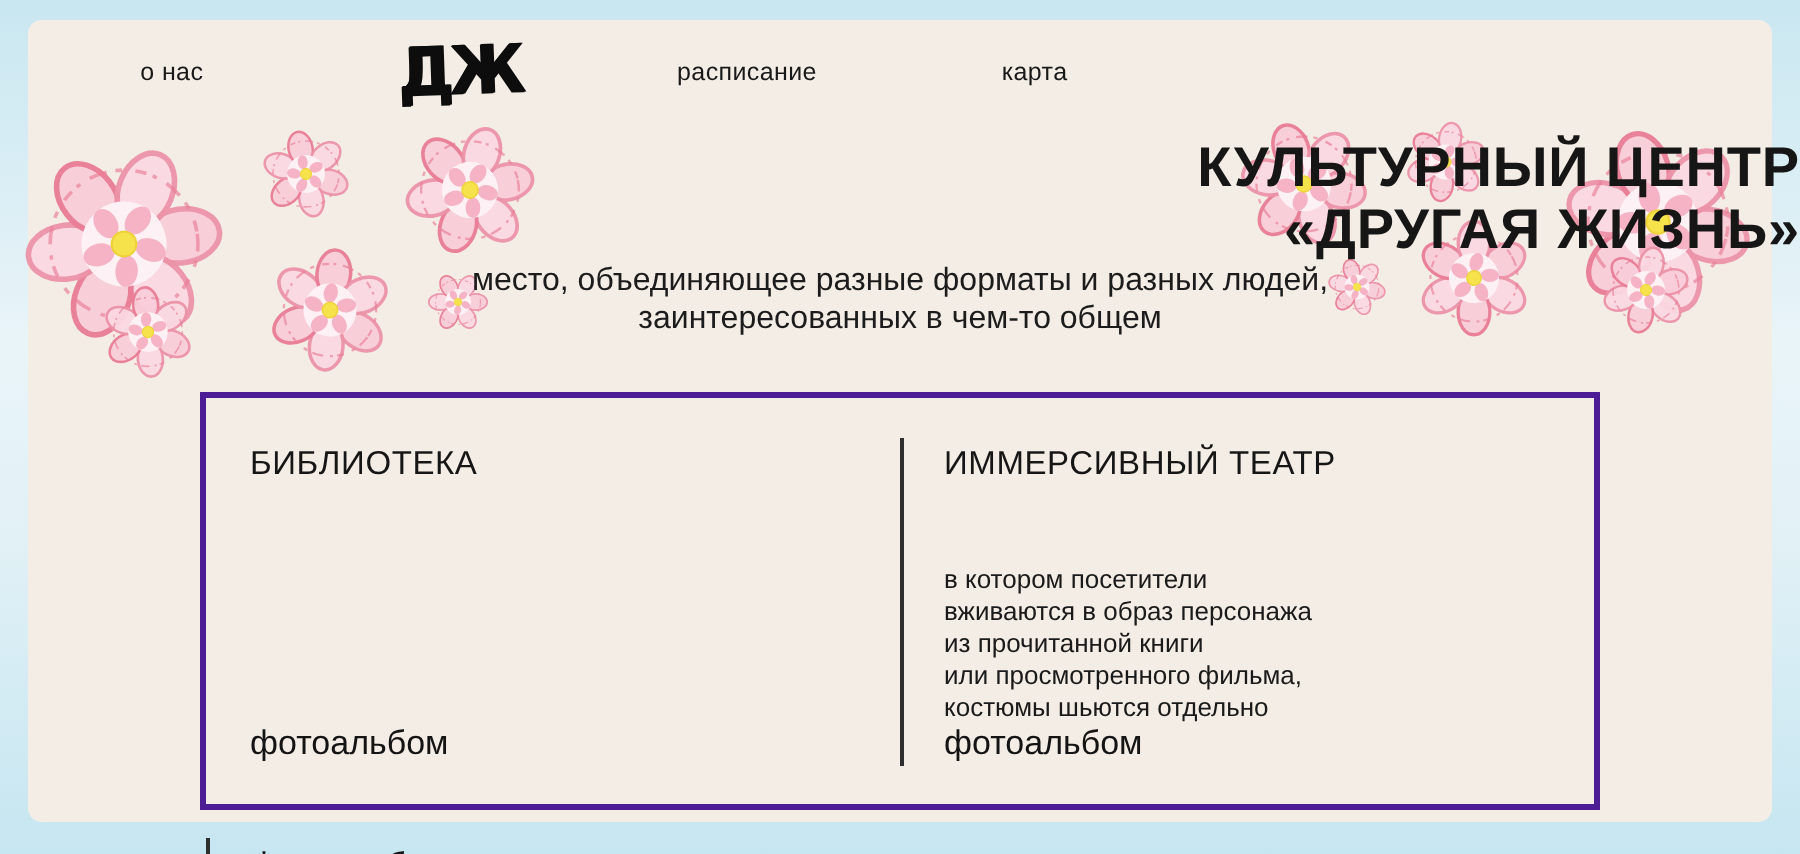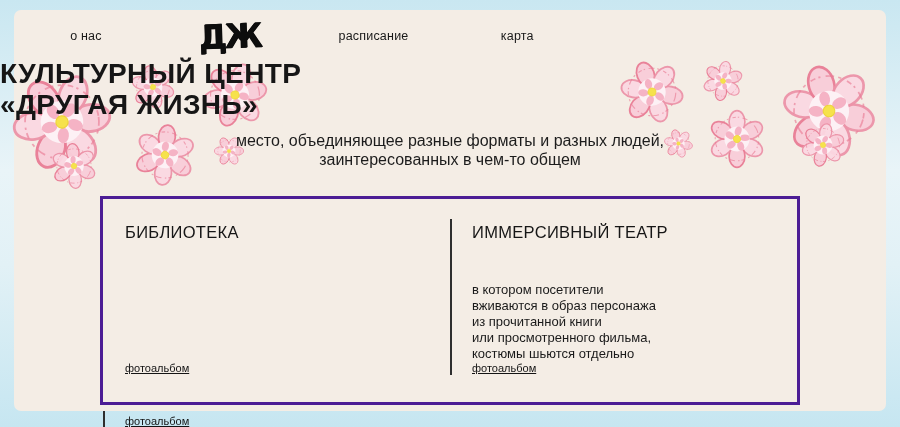--- a/index.html
+++ b/index.html
@@ -51,23 +51,23 @@
     color: #0d0d0d;
     transform: rotate(-2deg) scaleY(1.08);
     cursor: pointer;
     text-shadow: 0.6px 0 #0d0d0d, -0.4px 0.4px #0d0d0d;
     font-family: "DejaVu Sans", "Liberation Sans", sans-serif;
   }
 
   
   .hero-title {
     position: absolute;
-    left: 0; top: 58px;
+    left: 0; top: 68px;
     width: 100%;
-    text-align: left;
+    text-align: right;
     font-size: 28px;
     font-weight: bold;
     line-height: 31px;
     letter-spacing: 0.4px;
     color: #161616;
   }
   .hero-subtitle {
     position: absolute;
     left: 0; top: 131px;
     width: 100%;
@@ -109,23 +109,22 @@
   .card-text {
     margin-top: 40px;
     font-size: 13px;
     line-height: 16px;
     color: #1a1a1a;
     white-space: pre-line;
   }
   .card-link {
     margin-top: auto;
     align-self: flex-start;
-    font-size: 11px;
+    font-size: 17px;
     color: #141414;
-    text-decoration: underline;
     cursor: pointer;
     text-align: center;
   }
 </style>
 </head>
 <body>
 
 <svg width="0" height="0" style="position:absolute" aria-hidden="true">
   <defs>
     <g id="flower-def">

